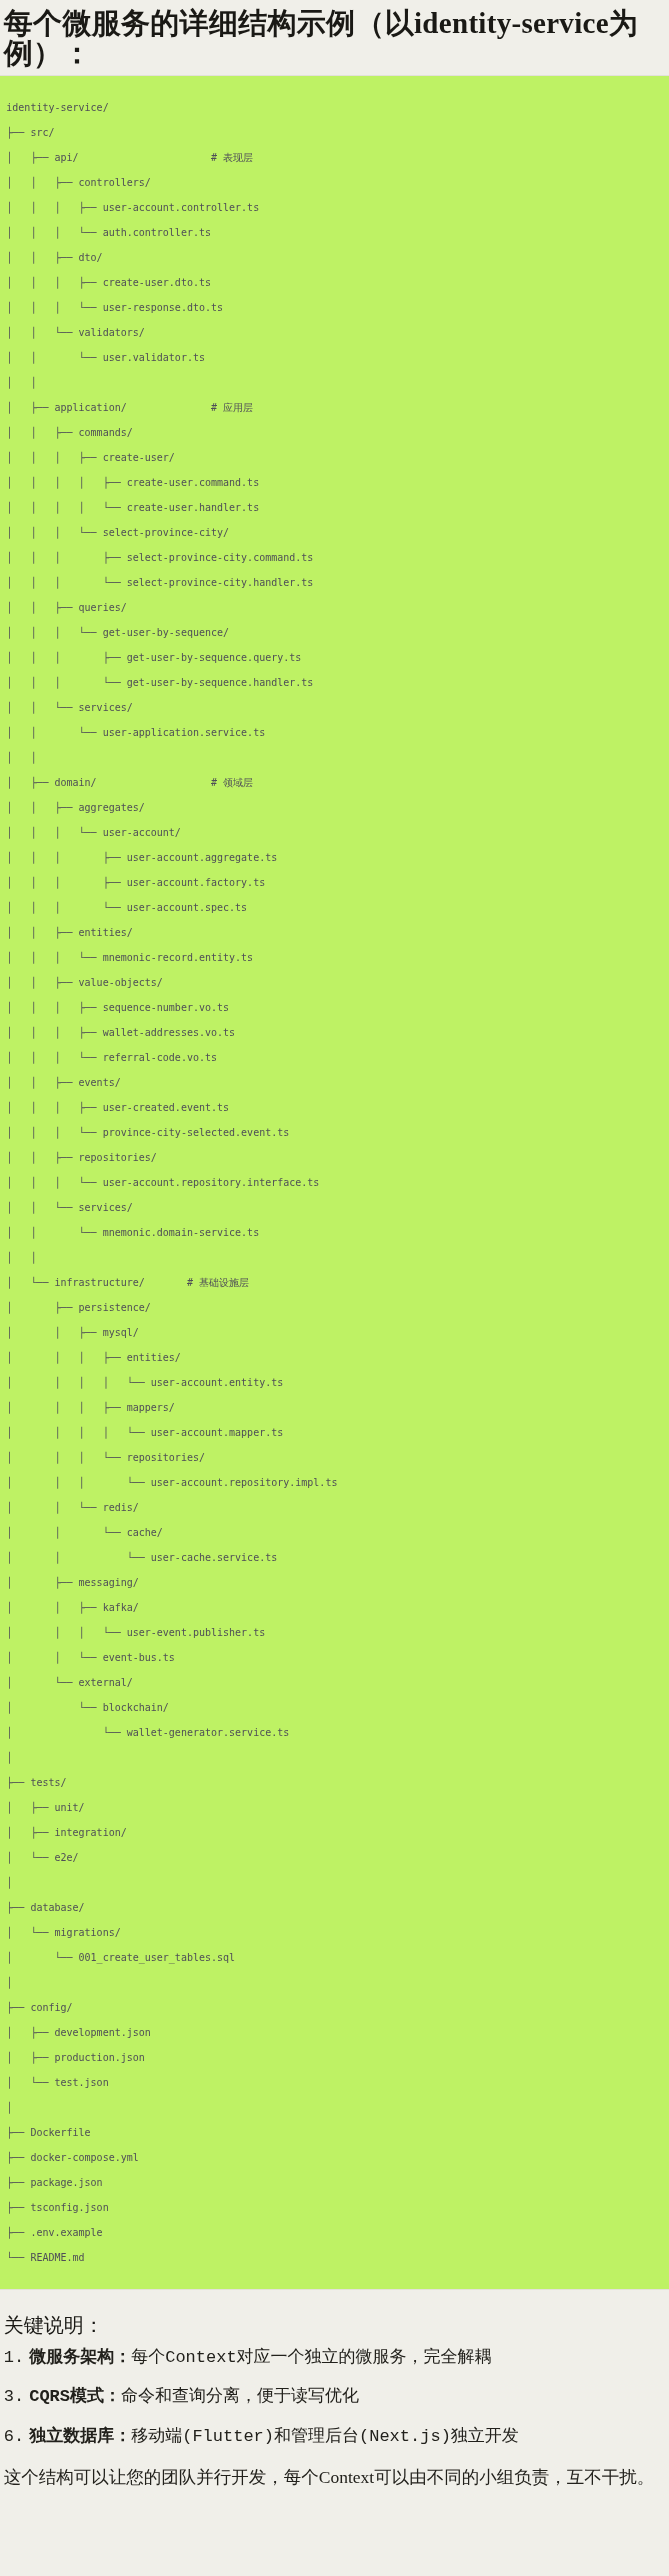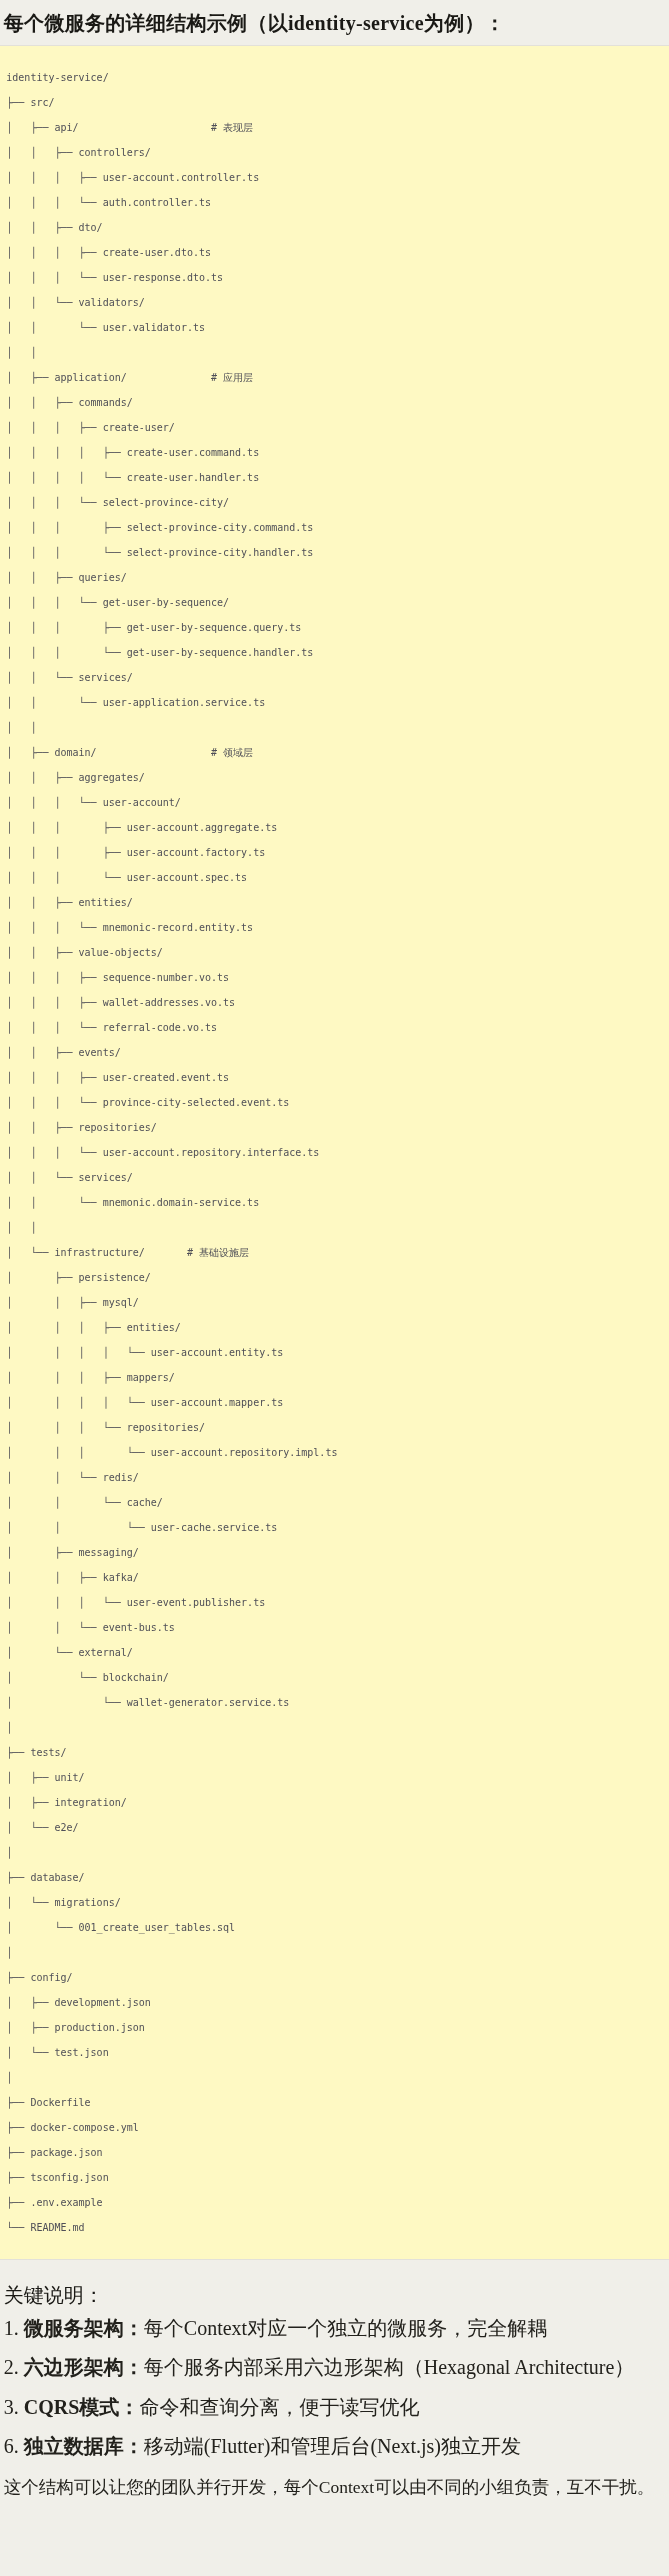--- a/index.html
+++ b/index.html
@@ -6,55 +6,56 @@
   body {
     width: 669px;
     height: 2576px;
     overflow: hidden;
     background: #F0EFE9;
     -webkit-font-smoothing: antialiased;
   }
   .page-title {
     font-family: "Liberation Serif", serif;
     font-weight: bold;
-    font-size: 20px;
+    font-size: 29px;
     line-height: 30px;
     color: #1A1915;
     padding: 7.5px 6.3px 7.5px 3.8px;
     letter-spacing: 0.3px;
     border-radius: 16px;
   }
   pre.tree {
     margin: 0;
     border-top: 0.6px solid #E3E1D9;
     border-bottom: 0.6px solid #E3E1D9;
-    background: #fef9c3;
+    background: #bef264;
     color: #4F4F57;
     font-family: "DejaVu Sans Mono", monospace;
     font-size: 10px;
     line-height: 25px;
     padding: 19px 6.3px;
     white-space: pre;
   }
   .notes {
     padding: 22.5px 6.3px 0 3.8px;
     font-family: "Liberation Serif", serif;
     color: #22211C;
   }
   .notes-heading {
     font-size: 20px;
     line-height: 25px;
     font-weight: normal;
     margin: 0 0 9px 0;
     color: #1A1915;
   }
   .note-item {
-    font-size: 20px;
+    font-size: 17px;
     line-height: 22.5px;
     margin: 0 0 17px 0;
+    font-family: Liberation Mono, monospace;
   }
   .note-item .num {
     display: inline-block;
     margin-right: 5px;
   }
   .note-item .label {
     font-weight: bold;
   }
   .notes-footer {
     font-size: 17.5px;
@@ -156,23 +157,20 @@
 └── README.md</pre>
 
 <div class="notes">
   <div class="notes-heading">关键说明：</div>
 
   <div>
       <div class="note-item">
       <span class="num">1.</span><span class="label">微服务架构：</span><span class="text">每个Context对应一个独立的微服务，完全解耦</span>
     </div>
       <div class="note-item">
-      <span class="num">2.</span><span class="label">六边形架构：</span><span class="text">每个服务内部采用六边形架构（Hexagonal Architecture）</span>
-    </div>
-      <div class="note-item">
       <span class="num">3.</span><span class="label">CQRS模式：</span><span class="text">命令和查询分离，便于读写优化</span>
     </div>
       <div class="note-item">
       <span class="num">6.</span><span class="label">独立数据库：</span><span class="text">移动端(Flutter)和管理后台(Next.js)独立开发</span>
     </div>
     </div>
 
   <div class="notes-footer">这个结构可以让您的团队并行开发，每个Context可以由不同的小组负责，互不干扰。</div>
 </div>
 

